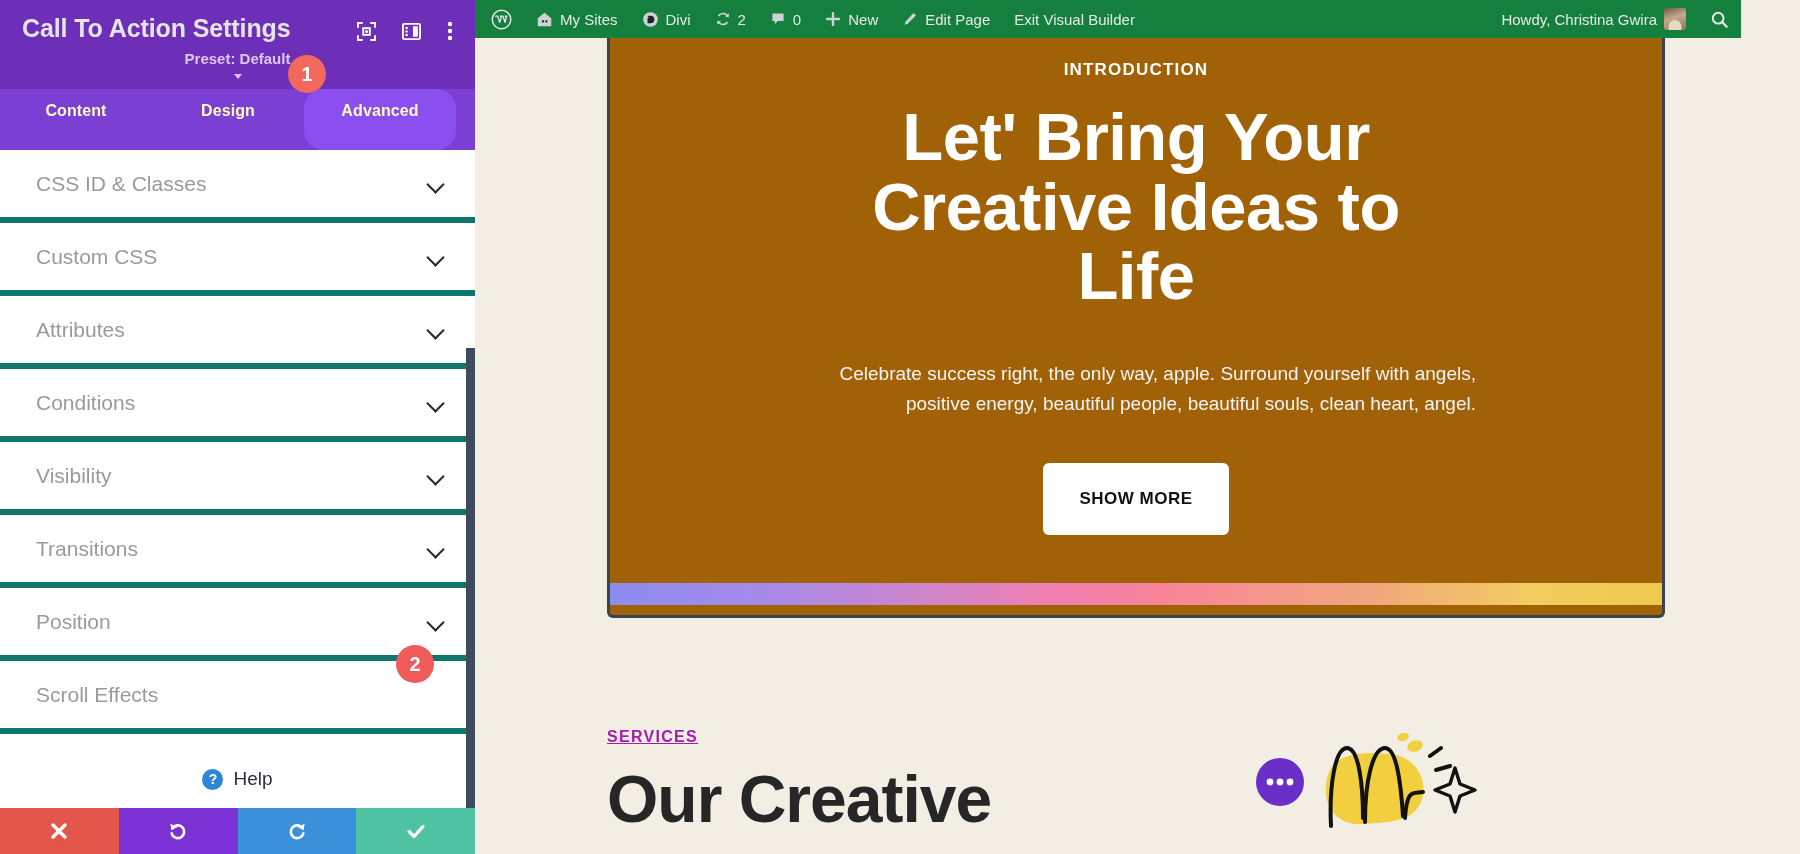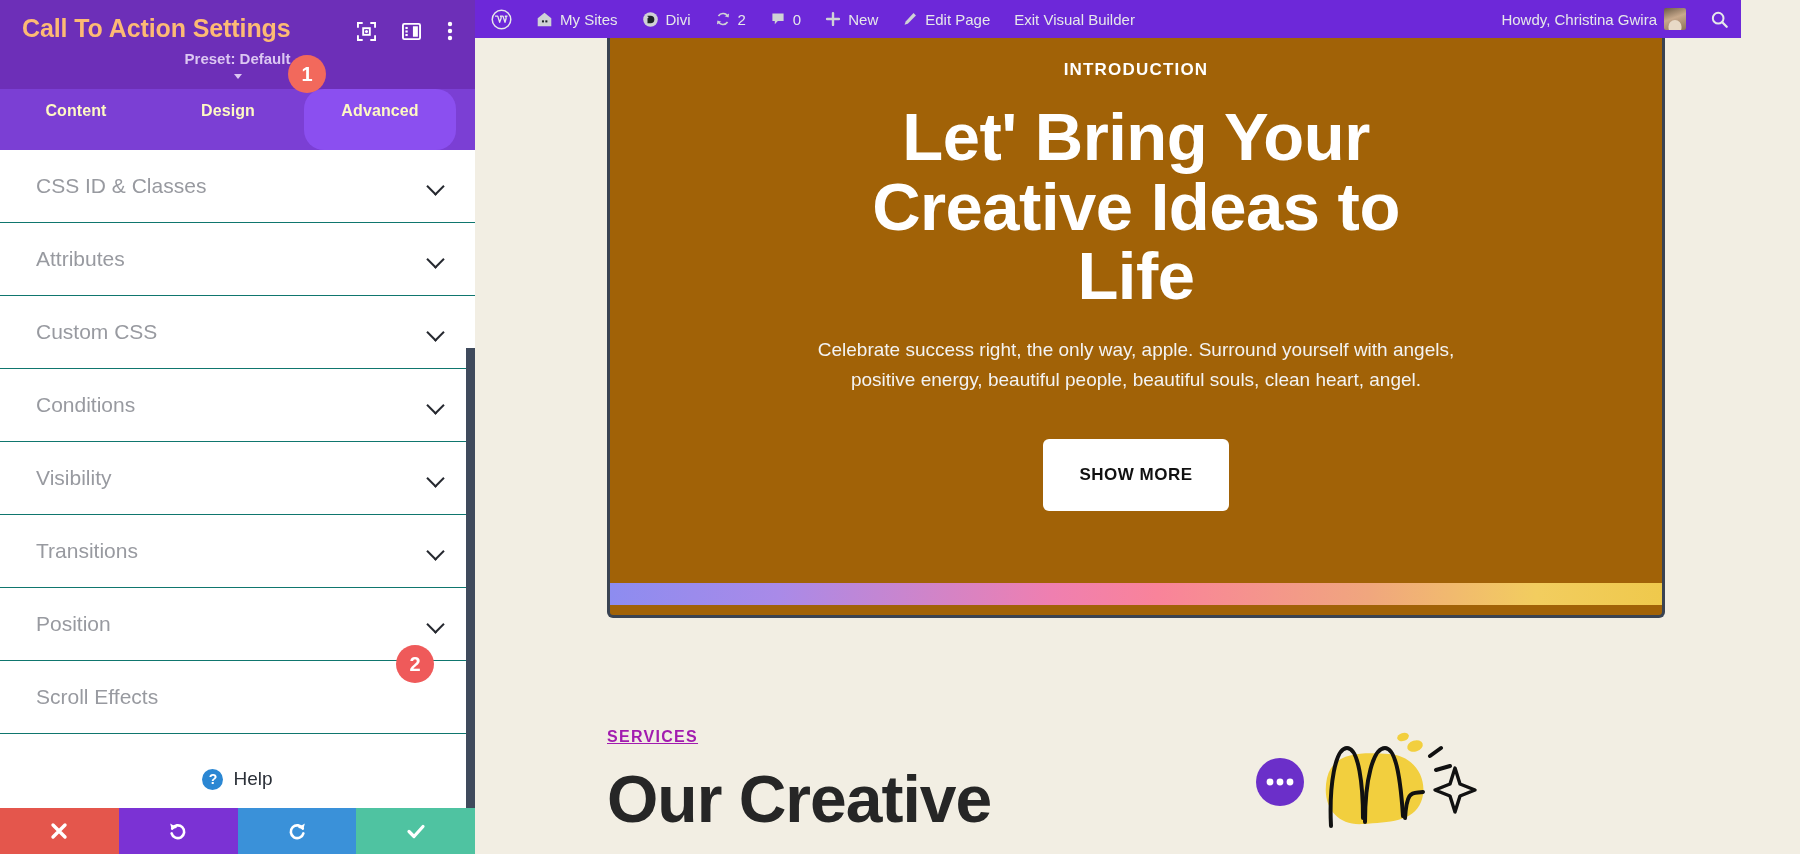--- a/index.html
+++ b/index.html
@@ -24,21 +24,21 @@
     background: #6c2eb7;
     background: #6d2fb8;
     padding: 14px 22px 10px 22px;
     position: relative;
     flex: 0 0 auto;
   }
   .panel-header-top {
     display: flex; align-items: flex-start; justify-content: space-between;
   }
   .panel-title {
-    color: #fdba74; font-size: 25px; font-weight: bold;
+    color: #e5e5e5; font-size: 25px; font-weight: bold;
     letter-spacing: -0.1px; line-height: 1.15;
   }
   .panel-icons { display: flex; align-items: center; gap: 26px; padding-top: 7px; }
   .panel-icons .hicon { cursor: pointer; display: block; }
   .preset-row {
     color: #dcc7f2; font-size: 15px; font-weight: bold;
     margin-top: 5px; display: flex; align-items: center; gap: 5px; flex-direction: column;
   }
   .caret-down {
     width: 0; height: 0; border-left: 4px solid transparent;
@@ -66,21 +66,21 @@
     z-index: 40;
   }
   .badge-1 { left: 288px; top: 55px; }
   .badge-2 { left: 396px; top: 645px; background: #ef5a5a; }
 
   .panel-body { flex: 1 1 auto; position: relative; overflow: hidden; background: #fff; }
   .toggle-row {
     height: 73px; display: flex; align-items: center;
     justify-content: space-between;
     padding: 0 30px 0 36px;
-    border-bottom: 1px solid #0f766e;
+    border-bottom: 6px solid #0f766e;
     cursor: pointer;
   }
   .toggle-label { color: #989aa0; font-size: 21px; }
   .chev {
     width: 16px; height: 16px; position: relative;
   }
   .chev::before {
     content: ""; position: absolute; left: 0; top: 2px;
     width: 11px; height: 11px;
     border-right: 2.4px solid #25282f; border-bottom: 2.4px solid #25282f;
@@ -110,21 +110,21 @@
   }
   .pf-cancel { background: #e4564c; }
   .pf-undo   { background: #7b32d4; }
   .pf-redo   { background: #3a91d9; }
   .pf-save   { background: #4fc3a1; }
 
   
   .adminbar {
     position: absolute; left: 475px; top: 0;
     width: 1266px; height: 38px;
-    background: #6d28d9;
+    background: #15803d;
     display: flex; align-items: center;
     color: #e6e8ea; font-size: 15px;
     z-index: 20;
   }
   .ab-left { display: flex; align-items: center; }
   .ab-item {
     display: flex; align-items: center; gap: 7px;
     padding: 0 12px; height: 38px; cursor: pointer;
     white-space: nowrap;
   }
@@ -163,21 +163,21 @@
     letter-spacing: 1.2px;
   }
   .cta-heading {
     color: #fff; font-weight: bold;
     font-size: 67px; line-height: 1.04;
     text-align: center; max-width: 620px;
     margin-top: 22px; letter-spacing: -0.5px;
   }
   .cta-body {
     color: #f3f3f3; font-size: 19px; line-height: 1.58;
-    text-align: center; max-width: 680px; margin-top: 24px;
+    text-align: right; max-width: 680px; margin-top: 48px;
   }
   .cta-btn {
     margin-top: 44px;
     background: #fff; color: #111;
     font-size: 17px; font-weight: bold; letter-spacing: 0.5px;
     padding: 26px 36px; border-radius: 6px; border: none;
     cursor: pointer;
   }
   .cta-gradient {
     position: absolute; left: 0; bottom: 10px;
@@ -257,25 +257,25 @@
       <div class="tab">Design</div>
       <div class="tab active">Advanced</div>
     </div>
 
     <div class="panel-body">
       <div class="toggle-row">
         <span class="toggle-label">CSS ID &amp; Classes</span>
         <i class="chev"></i>
       </div>
       <div class="toggle-row">
+        <span class="toggle-label">Custom CSS</span>
+        <i class="chev"></i>
+      </div>
+      <div class="toggle-row">
         <span class="toggle-label">Attributes</span>
-        <i class="chev"></i>
-      </div>
-      <div class="toggle-row">
-        <span class="toggle-label">Custom CSS</span>
         <i class="chev"></i>
       </div>
       <div class="toggle-row">
         <span class="toggle-label">Conditions</span>
         <i class="chev"></i>
       </div>
       <div class="toggle-row">
         <span class="toggle-label">Visibility</span>
         <i class="chev"></i>
       </div>

